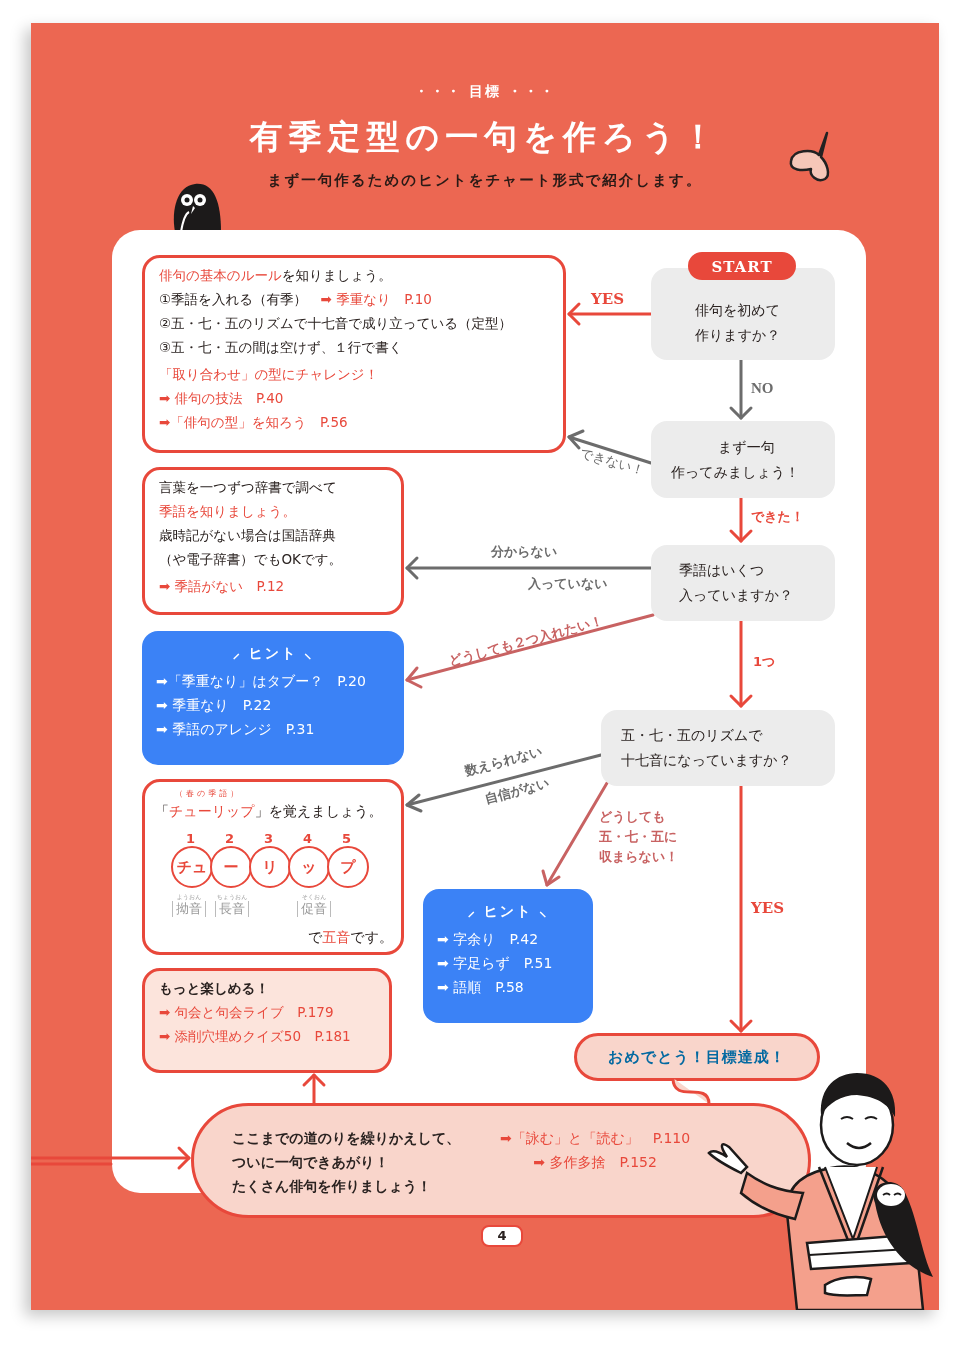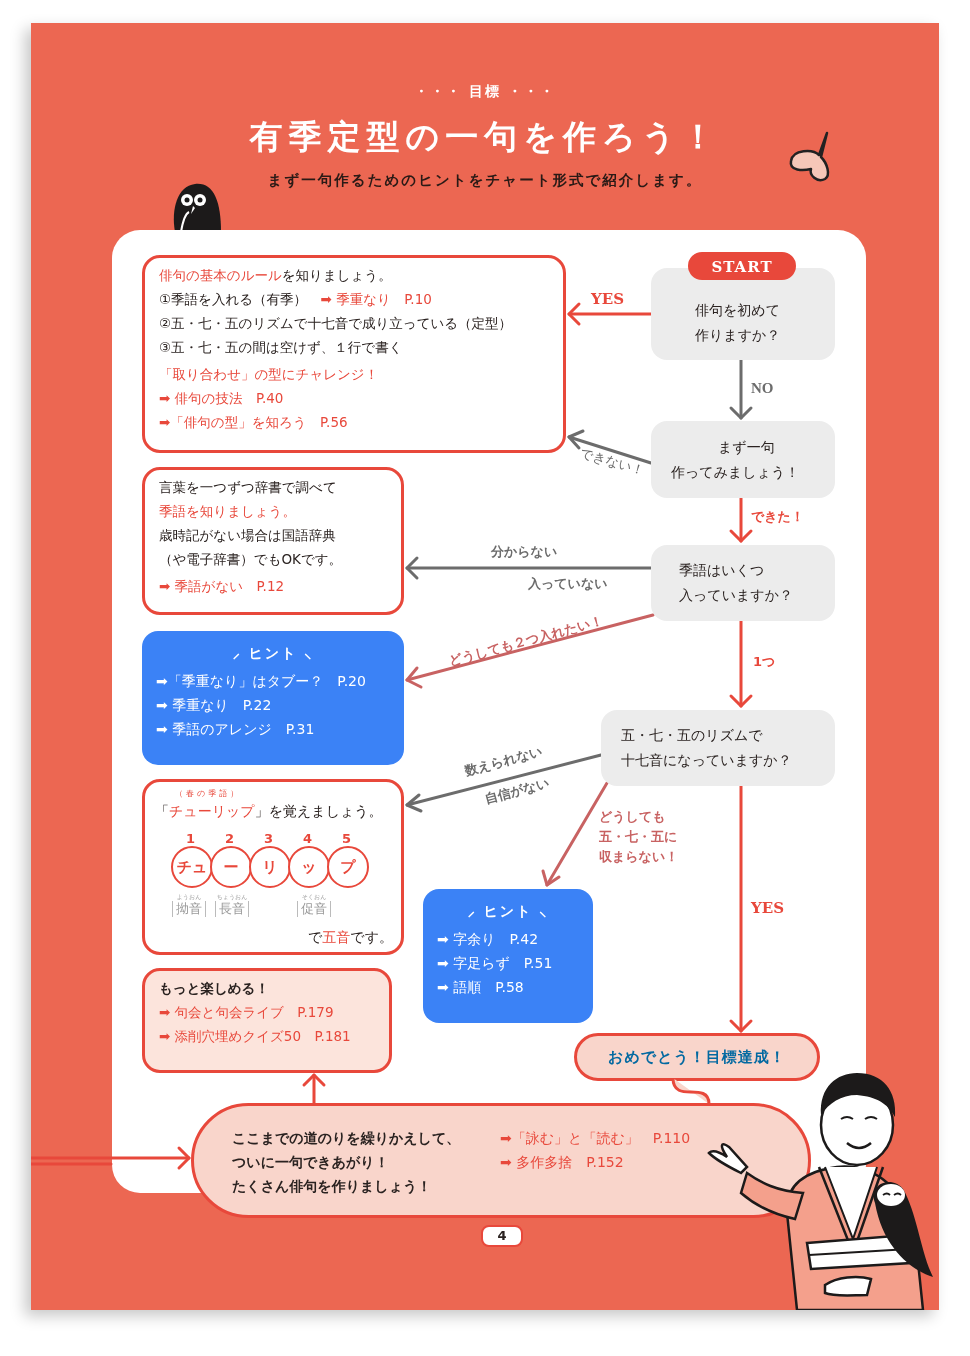--- a/index.html
+++ b/index.html
@@ -253,21 +253,21 @@
   <svg class="abs" style="left:640px;top:1055px;" width="40" height="26" viewBox="0 0 40 26">
     <path d="M2 0 C2 14 12 14 20 14 C28 14 38 14 38 26" fill="#f9d5cb" stroke="#e8483b" stroke-width="3"></path>
   </svg>
 
   <div class="final-box">
     <div class="abs" style="left:38px;top:20px;font-size:14px;line-height:24px;color:#2a2220;font-weight:bold;">
       <div>ここまでの道のりを繰りかえして、</div>
       <div>ついに一句できあがり！</div>
       <div>たくさん俳句を作りましょう！</div>
     </div>
-    <div class="abs red" style="left:306px;top:20px;font-size:14px;line-height:24px;">
+    <div class="abs red" style="left:306px;top:20px;font-size:14px;line-height:24px;text-align:center;">
       <div>➡「詠む」と「読む」　P.110</div>
       <div>➡ 多作多捨　P.152</div>
     </div>
   </div>
 
   <div class="page-num">4</div>
 
   <svg class="abs" style="left:676px;top:1040px;" width="232" height="247" viewBox="0 0 232 247">
 
     <path d="M90 247 L80 150 C78 120 100 108 130 104 C170 100 200 130 208 170 L216 247 Z" fill="#f4a08c" stroke="#1c1a1a" stroke-width="2.5"></path>

